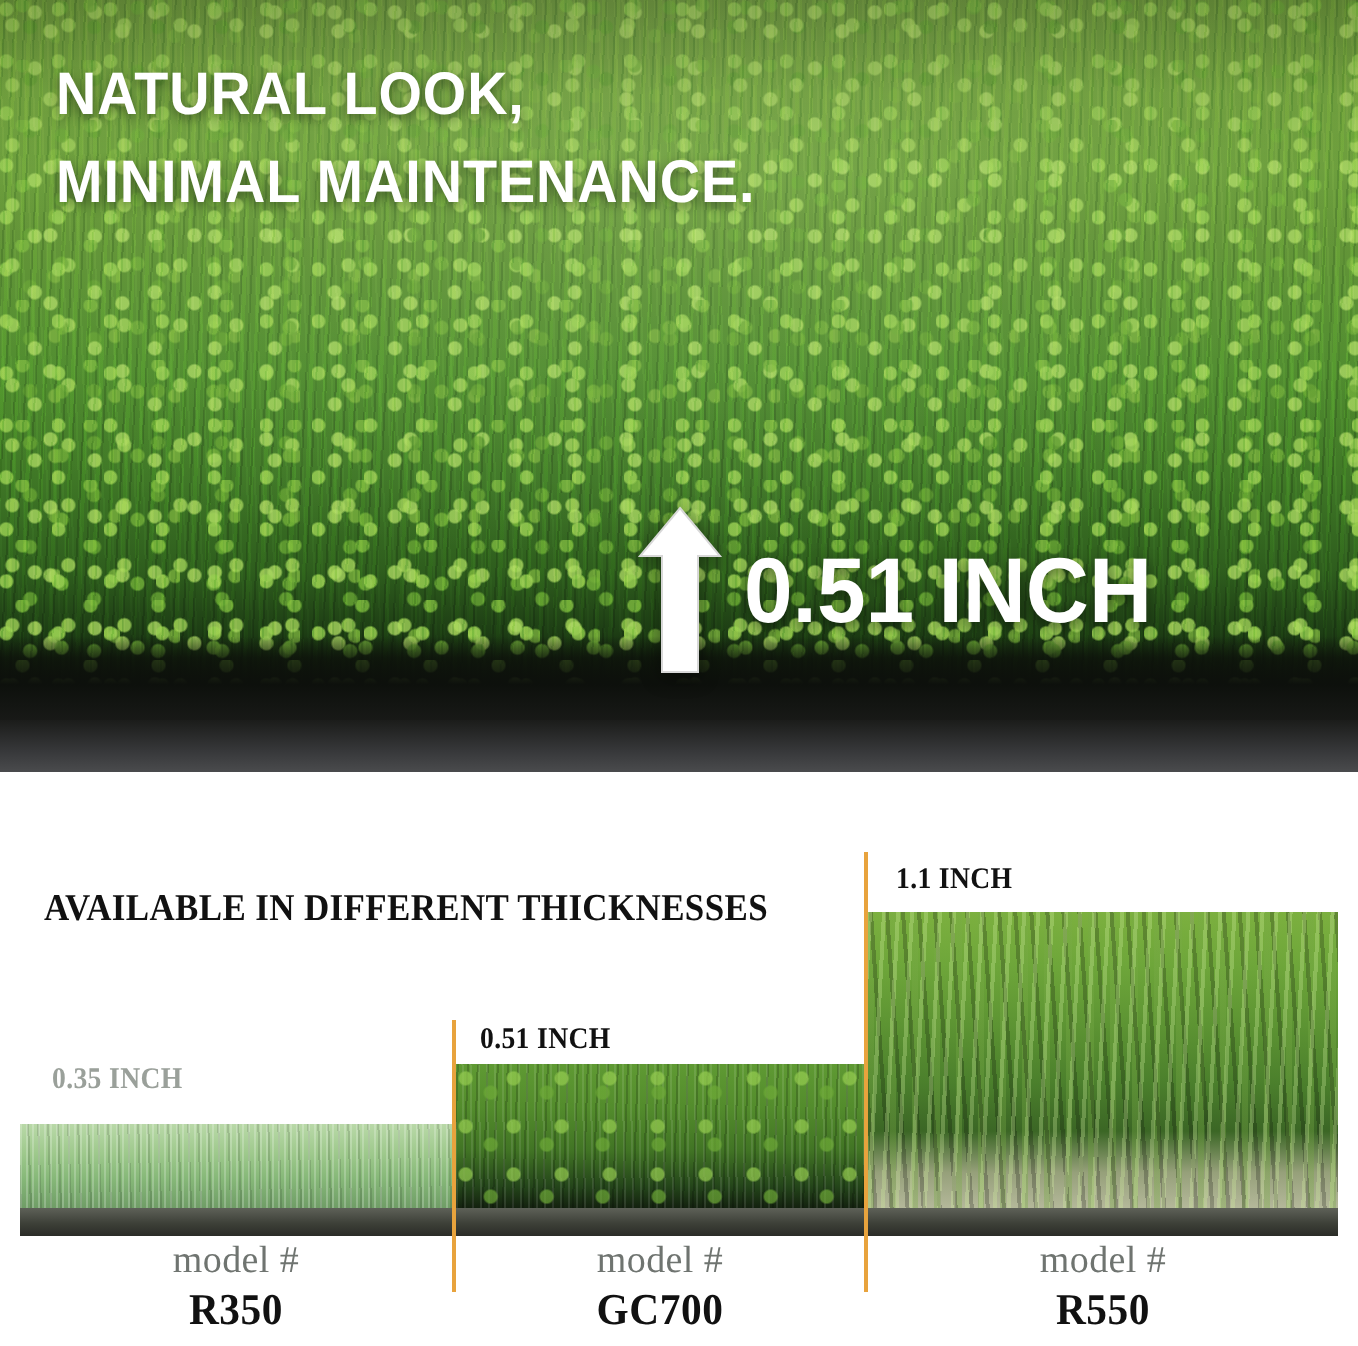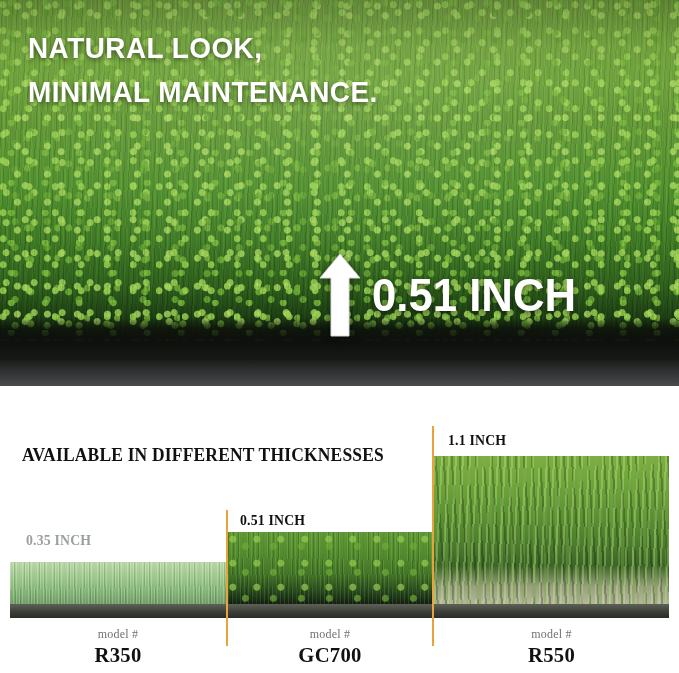--- a/index.html
+++ b/index.html
@@ -236,21 +236,21 @@
   #label-gc700 { left: 240px; top: 108px; color: #111111; }
   #label-r550  { left: 448px; top: 28px;  color: #111111; }
 
   .model-block {
     position: absolute;
     bottom: 6px;
     text-align: center;
     line-height: 1.15;
   }
   .model-caption {
-    font-size: 12px;
+    font-size: 19px;
     color: #6f7470;
     letter-spacing: .2px;
   }
   .model-name {
     font-size: 22px;
     font-weight: 700;
     color: #111111;
     letter-spacing: .3px;
     transform: scaleX(.94);
   }

